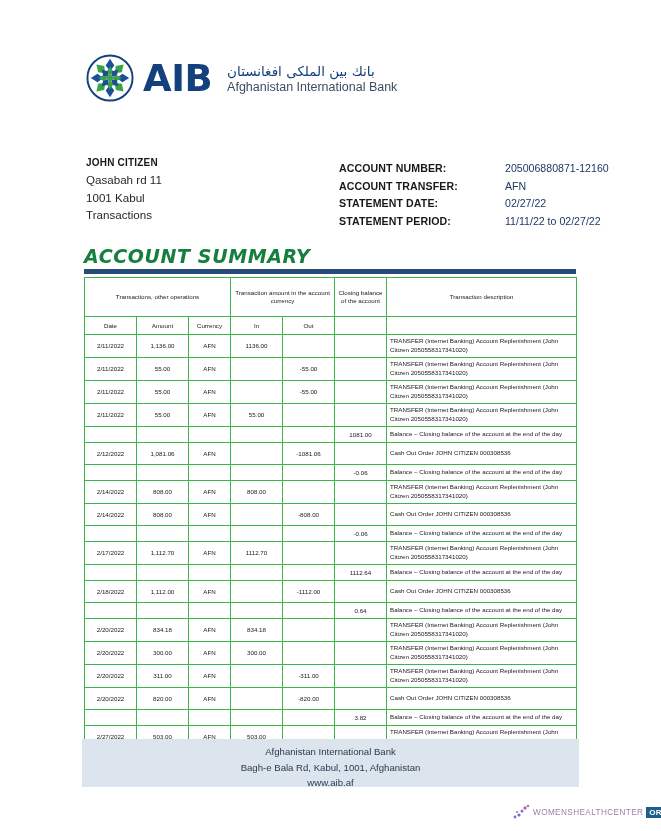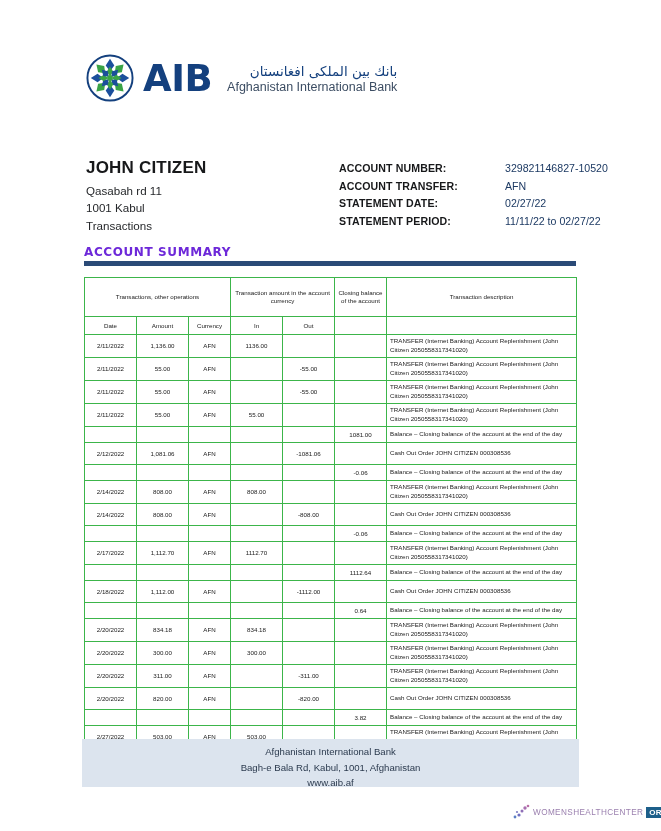--- a/index.html
+++ b/index.html
@@ -45,39 +45,39 @@
     line-height: 1;
   }
   .logo-names {
     margin-left: 15px;
     line-height: 1.12;
     padding-top: 2px;
   }
   .logo-arabic {
     font-size: 13.5px;
     color: #14407e;
-    text-align: right;
+    text-align: left;
     direction: rtl;
     font-family: "DejaVu Sans", sans-serif;
   }
   .logo-english {
     font-size: 12.5px;
     color: #3c4d63;
     font-family: "Liberation Sans", sans-serif;
   }
 
   
   .addr-block {
     position: absolute;
     left: 86px;
     top: 155px;
     line-height: 1.52;
   }
   .addr-name {
-    font-size: 17px;
+    font-size: 10px;
     font-weight: bold;
     color: #17181a;
     letter-spacing: 0.2px;
     margin-bottom: 1px;
   }
   .addr-line {
     font-size: 11.6px;
     color: #26282b;
   }
 
@@ -104,23 +104,24 @@
 
   
   .section-head {
     position: absolute;
     left: 84px;
     top: 245px;
     width: 492px;
   }
   .section-title {
     font-family: "DejaVu Sans", sans-serif;
-    font-size: 12px;
-    font-weight: bold;
-    color: #6d28d9;
+    font-size: 19px;
+    font-weight: bold;
+    font-style: italic;
+    color: #15803d;
     letter-spacing: 0.6px;
     margin: 0 0 2px 0;
   }
   .section-rule {
     height: 5px;
     background: #2a4a77;
     width: 492px;
   }
 
   
@@ -268,21 +269,21 @@
   <div class="addr-block">
     <div class="addr-name">JOHN CITIZEN</div>
     <div class="addr-line">Qasabah rd 11</div>
     <div class="addr-line">1001 Kabul</div>
     <div class="addr-line">Transactions</div>
   </div>
 
   <div class="acct-block">
     <div class="acct-row">
       <span class="acct-label">ACCOUNT NUMBER:</span>
-      <span class="acct-value">329821146827-10520</span>
+      <span class="acct-value">205006880871-12160</span>
     </div>
     <div class="acct-row">
       <span class="acct-label">ACCOUNT TRANSFER:</span>
       <span class="acct-value">AFN</span>
     </div>
     <div class="acct-row">
       <span class="acct-label">STATEMENT DATE:</span>
       <span class="acct-value">02/27/22</span>
     </div>
     <div class="acct-row">

